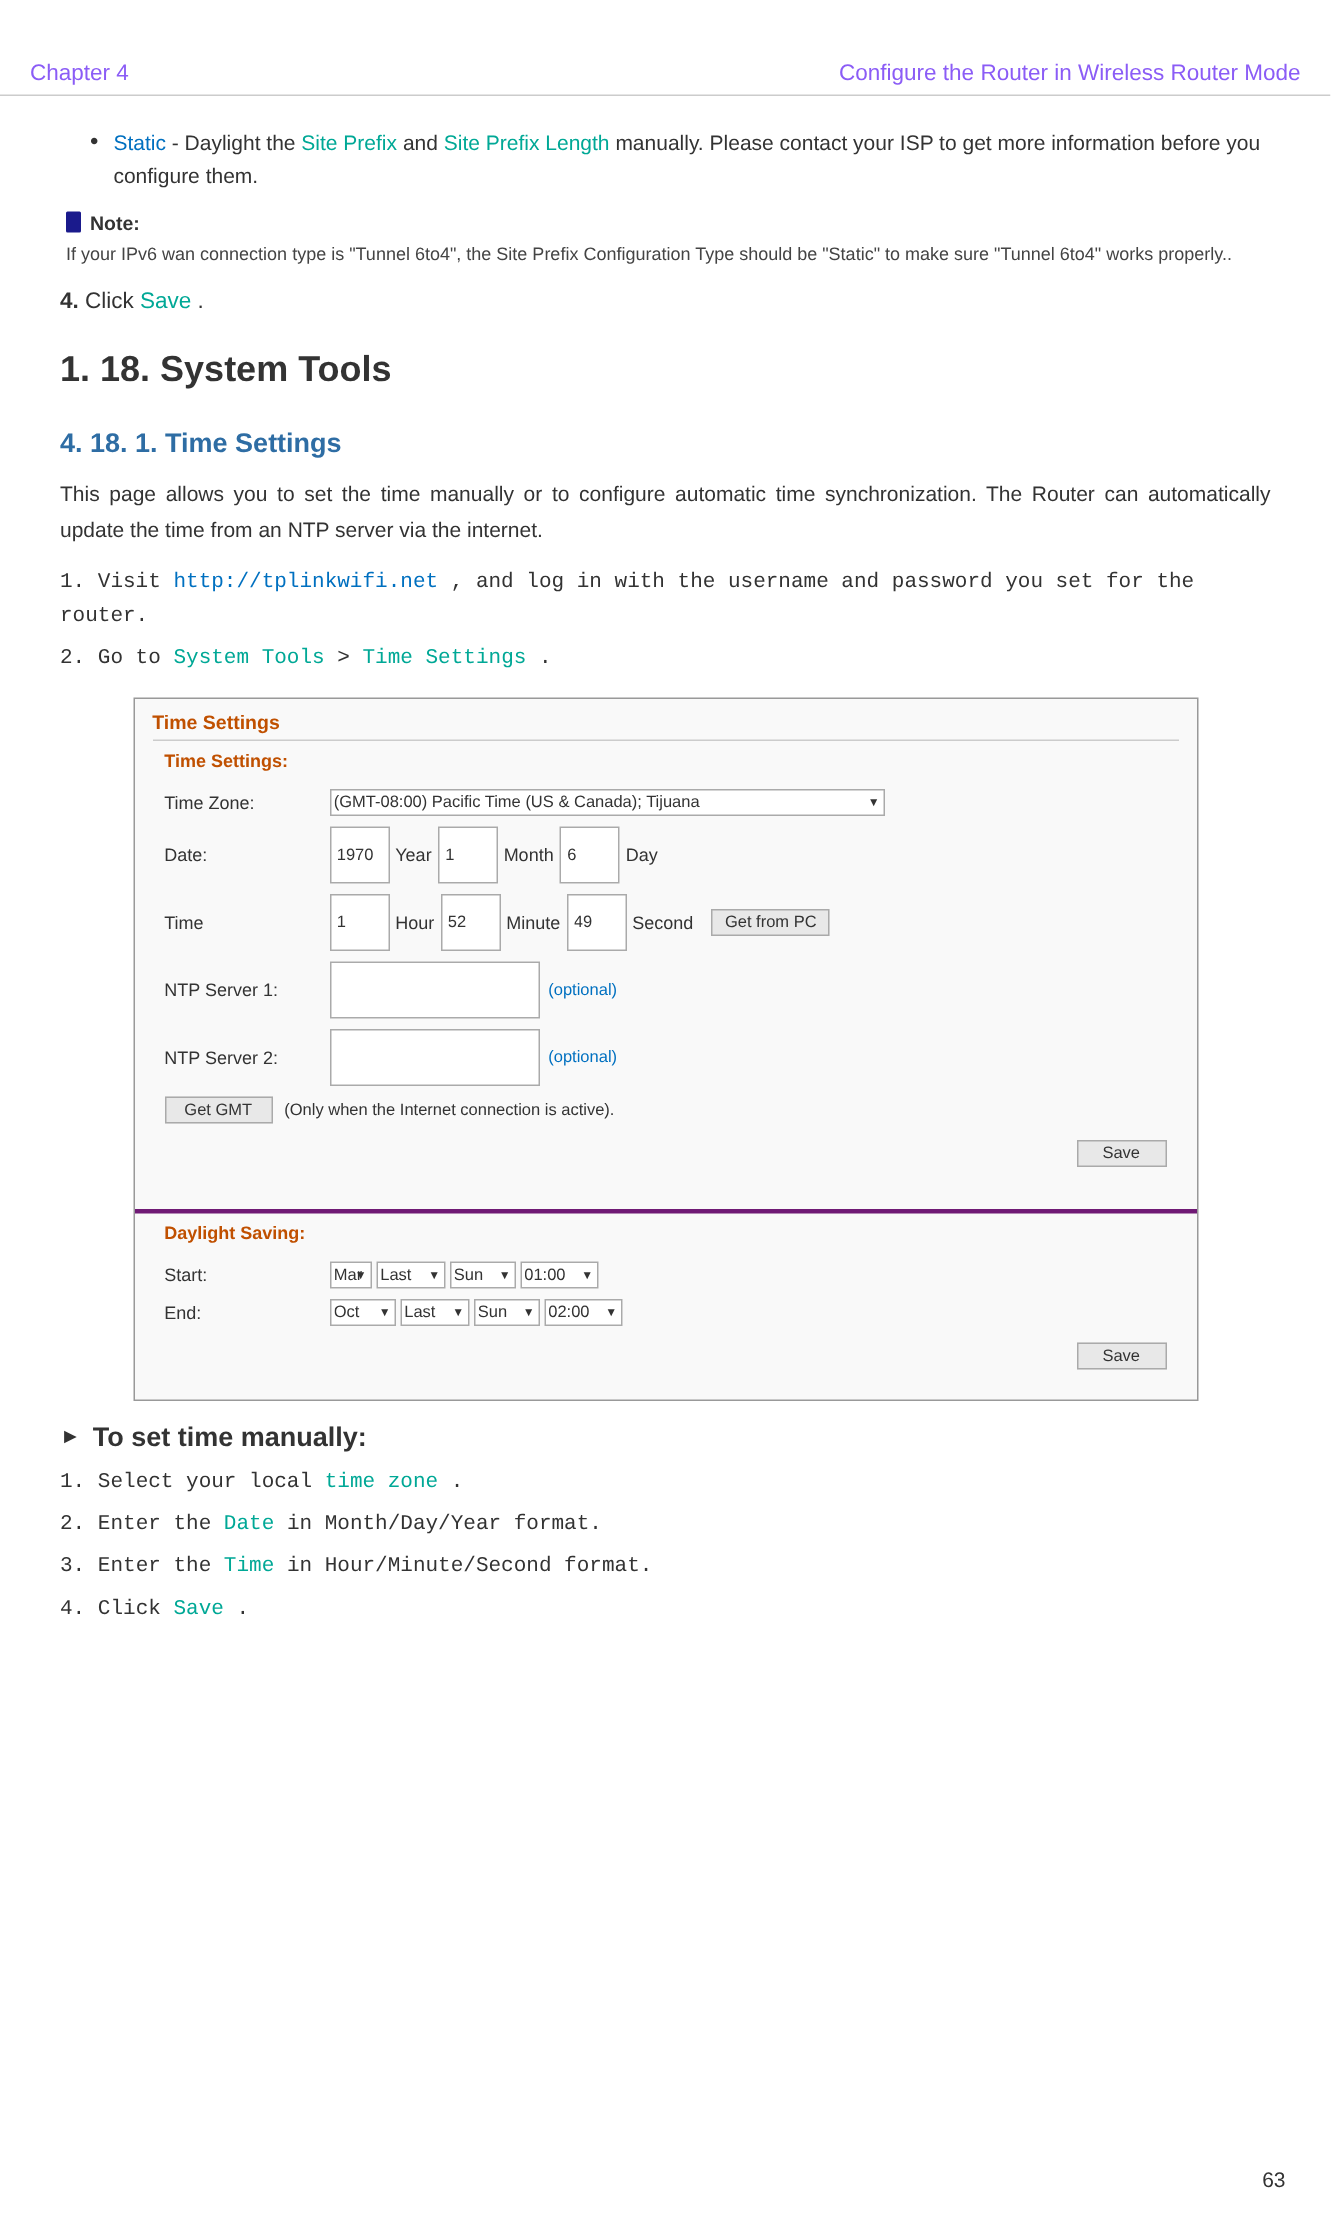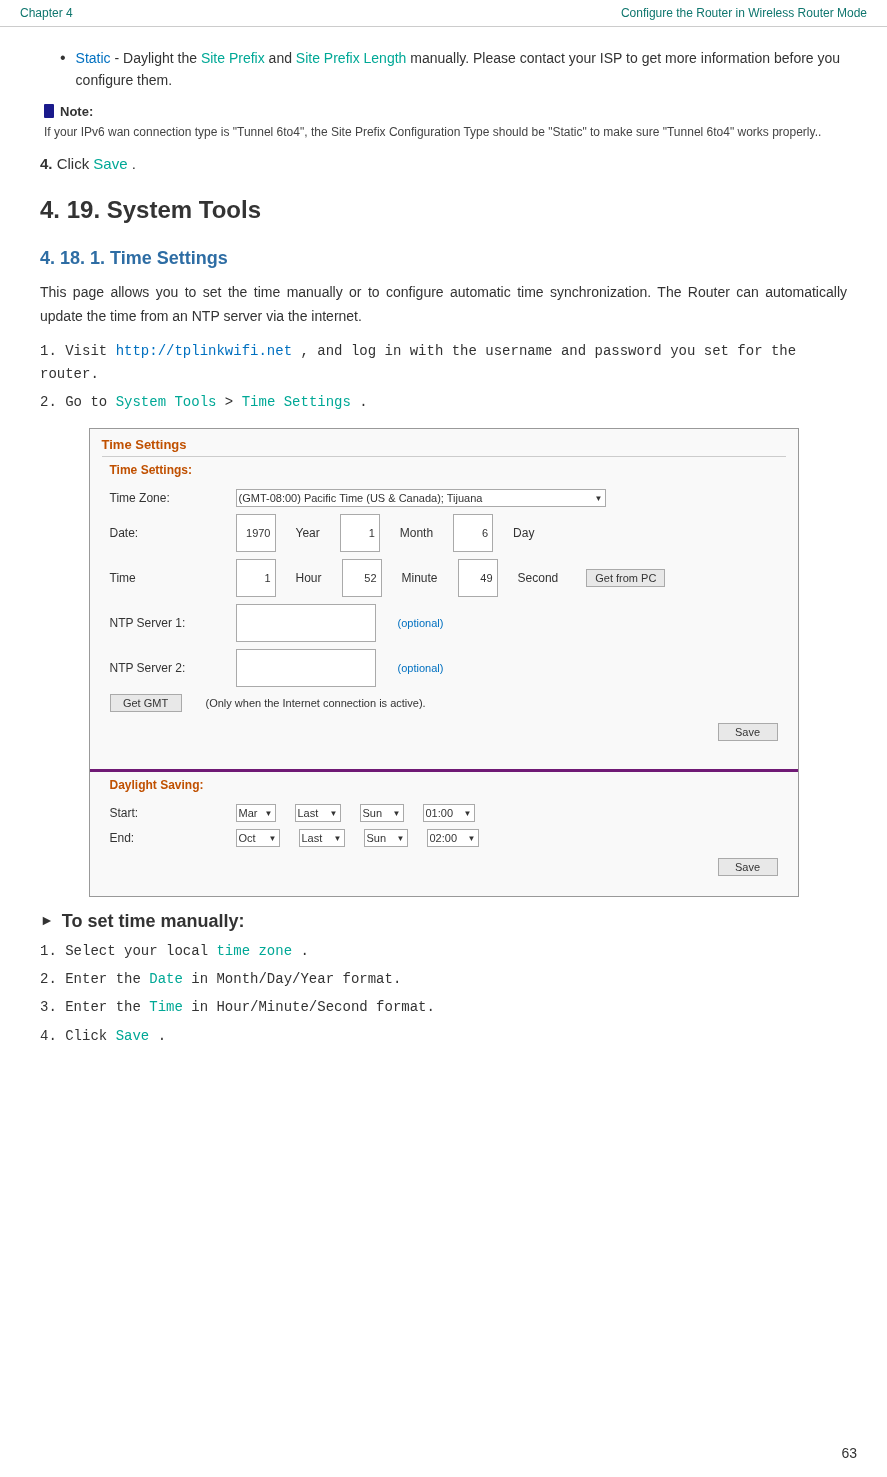--- a/index.html
+++ b/index.html
@@ -11,23 +11,24 @@
       width: 887px;
       min-height: 1477px;
       padding: 0;
     }
 
     .page-header {
       display: flex;
       justify-content: space-between;
       border-bottom: 1px solid #ccc;
       padding: 6px 20px;
-      font-size: 12px;
-      color: #0f766e;
+      font-size: 15px;
+      color: #8b5cf6;
       background: #fff;
+      margin-top: 34px;
     }
 
     .content {
       padding: 20px 40px 40px 40px;
     }
 
     .bullet-section {
       margin-bottom: 10px;
       padding-left: 20px;
     }
@@ -145,36 +146,34 @@
 
     .ui-form {
       padding: 8px 20px 12px 20px;
     }
 
     .form-row {
       display: flex;
       align-items: center;
       margin-bottom: 7px;
       font-size: 12px;
-      gap: 16px;
     }
 
     .form-label {
       width: 110px;
       color: #333;
       font-size: 12px;
     }
 
     .form-input {
       border: 1px solid #aaa;
       background: #fff;
       padding: 12px 4px;
       font-size: 11px;
       color: #333;
-      text-align: right;
     }
 
     .form-select {
       border: 1px solid #aaa;
       background: #fff;
       padding: 2px 2px;
       font-size: 11px;
       color: #333;
       appearance: none;
       -webkit-appearance: none;
@@ -303,21 +302,21 @@
     <div class="note-text">If your IPv6 wan connection type is "Tunnel 6to4", the Site Prefix Configuration Type should be "Static" to make sure "Tunnel 6to4" works properly..</div>
   </div>
 
   <div class="click-save">
     <span class="num-bold">4.</span>
     <span> Click </span>
     <span class="link-teal">Save</span>
     <span>.</span>
   </div>
 
-  <div class="section-title-large">4. 19.   System Tools</div>
+  <div class="section-title-large">1. 18.   System Tools</div>
 
   <div class="section-title-medium">4. 18. 1.   Time Settings</div>
 
   <div class="body-text">This  page  allows  you  to  set  the  time  manually  or  to  configure  automatic  time synchronization. The Router can automatically update the time from an NTP server via the internet.</div>
 
   <div class="numbered-item">
     <span>1. Visit </span>
     <a class="link-blue" href="#">http://tplinkwifi.net</a>
     <span>, and log in with the username and password you set for the router.</span>
   </div>
@@ -391,21 +390,21 @@
     </div>
 
     <div class="daylight-section">
       <div class="ui-section-label">Daylight Saving:</div>
       <div class="ui-form">
 
 
         <div class="form-row">
           <span class="form-label">Start:</span>
           <div class="select-with-arrow" style="margin-right:3px;">
-            <select class="form-select" style="width:40px;">
+            <select class="form-select" style="width:28px;">
               <option>Mar</option>
             </select>
           </div>
           <div class="select-with-arrow" style="margin-right:3px;">
             <select class="form-select" style="width:46px;">
               <option>Last</option>
             </select>
           </div>
           <div class="select-with-arrow" style="margin-right:3px;">
             <select class="form-select" style="width:44px;">

